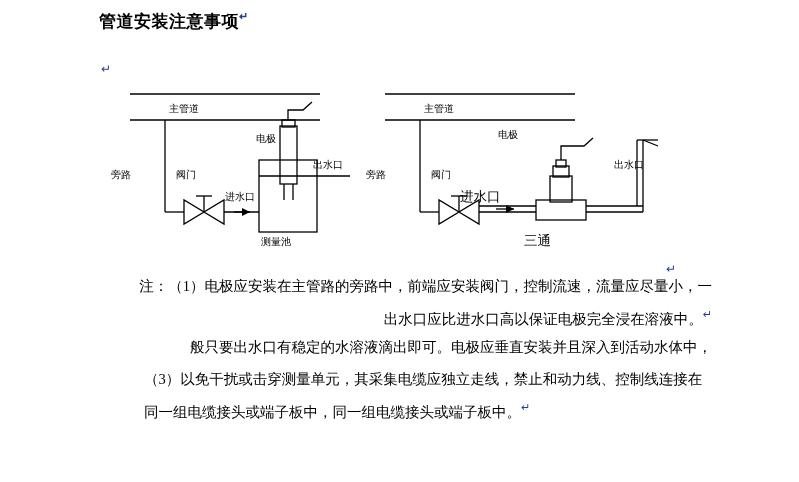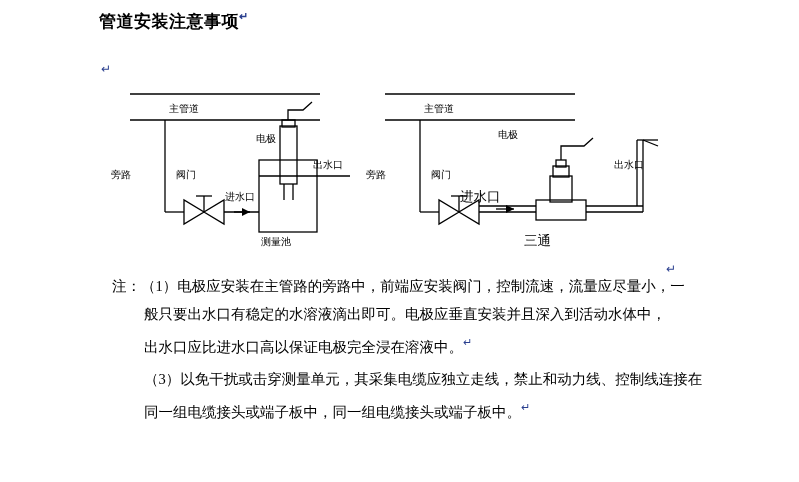--- a/index.html
+++ b/index.html
@@ -70,20 +70,21 @@
   .note {
     position: relative;
     display: block;
     margin-bottom: 4px;
   }
   .note1 {
     text-indent: 0;
   }
   .note1 .ln {
     display: block;
+    text-align: right;
   }
   .note1 .ln2, .note1 .ln3 {
     padding-left: 32px;
   }
   .note-simple {
     padding-left: 32px;
     display: block;
   }
   .note3-l2 {
     padding-left: 32px;
@@ -180,22 +181,22 @@
     <div class="lbl" style="left:400px; top:48px;">电极</div>
     <div class="lbl big" style="left:362px; top:108px;">进水口</div>
     <div class="lbl" style="left:516px; top:78px;">出水口</div>
     <div class="lbl big" style="left:426px; top:152px;">三通</div>
   </div>
 
   <div class="notes">
 
     <div class="note note1">
       <span class="ln ln1"><span>注：</span><span>（1）</span><span>电极应安装在主管路的旁路中，前端应安装阀门，控制流速，流量应尽量小，一</span></span>
+      <span class="ln ln3"><span>出水口应比进水口高以保证电极完全浸在溶液中。</span><span class="pilcrow">↵</span></span>
       <span class="ln ln2">般只要出水口有稳定的水溶液滴出即可。电极应垂直安装并且深入到活动水体中，</span>
-      <span class="ln ln3"><span>出水口应比进水口高以保证电极完全浸在溶液中。</span><span class="pilcrow">↵</span></span>
     </div>
 
 
     <div class="note">
       <span class="note-simple"><span>（3）</span><span>以免干扰或击穿测量单元，其采集电缆应独立走线，禁止和动力线、控制线连接在</span></span>
       <span class="note3-l2"><span>同一组电缆接头或端子板中，同一组电缆接头或端子板中。</span><span class="pilcrow">↵</span></span>
     </div>
 
   </div>
 

